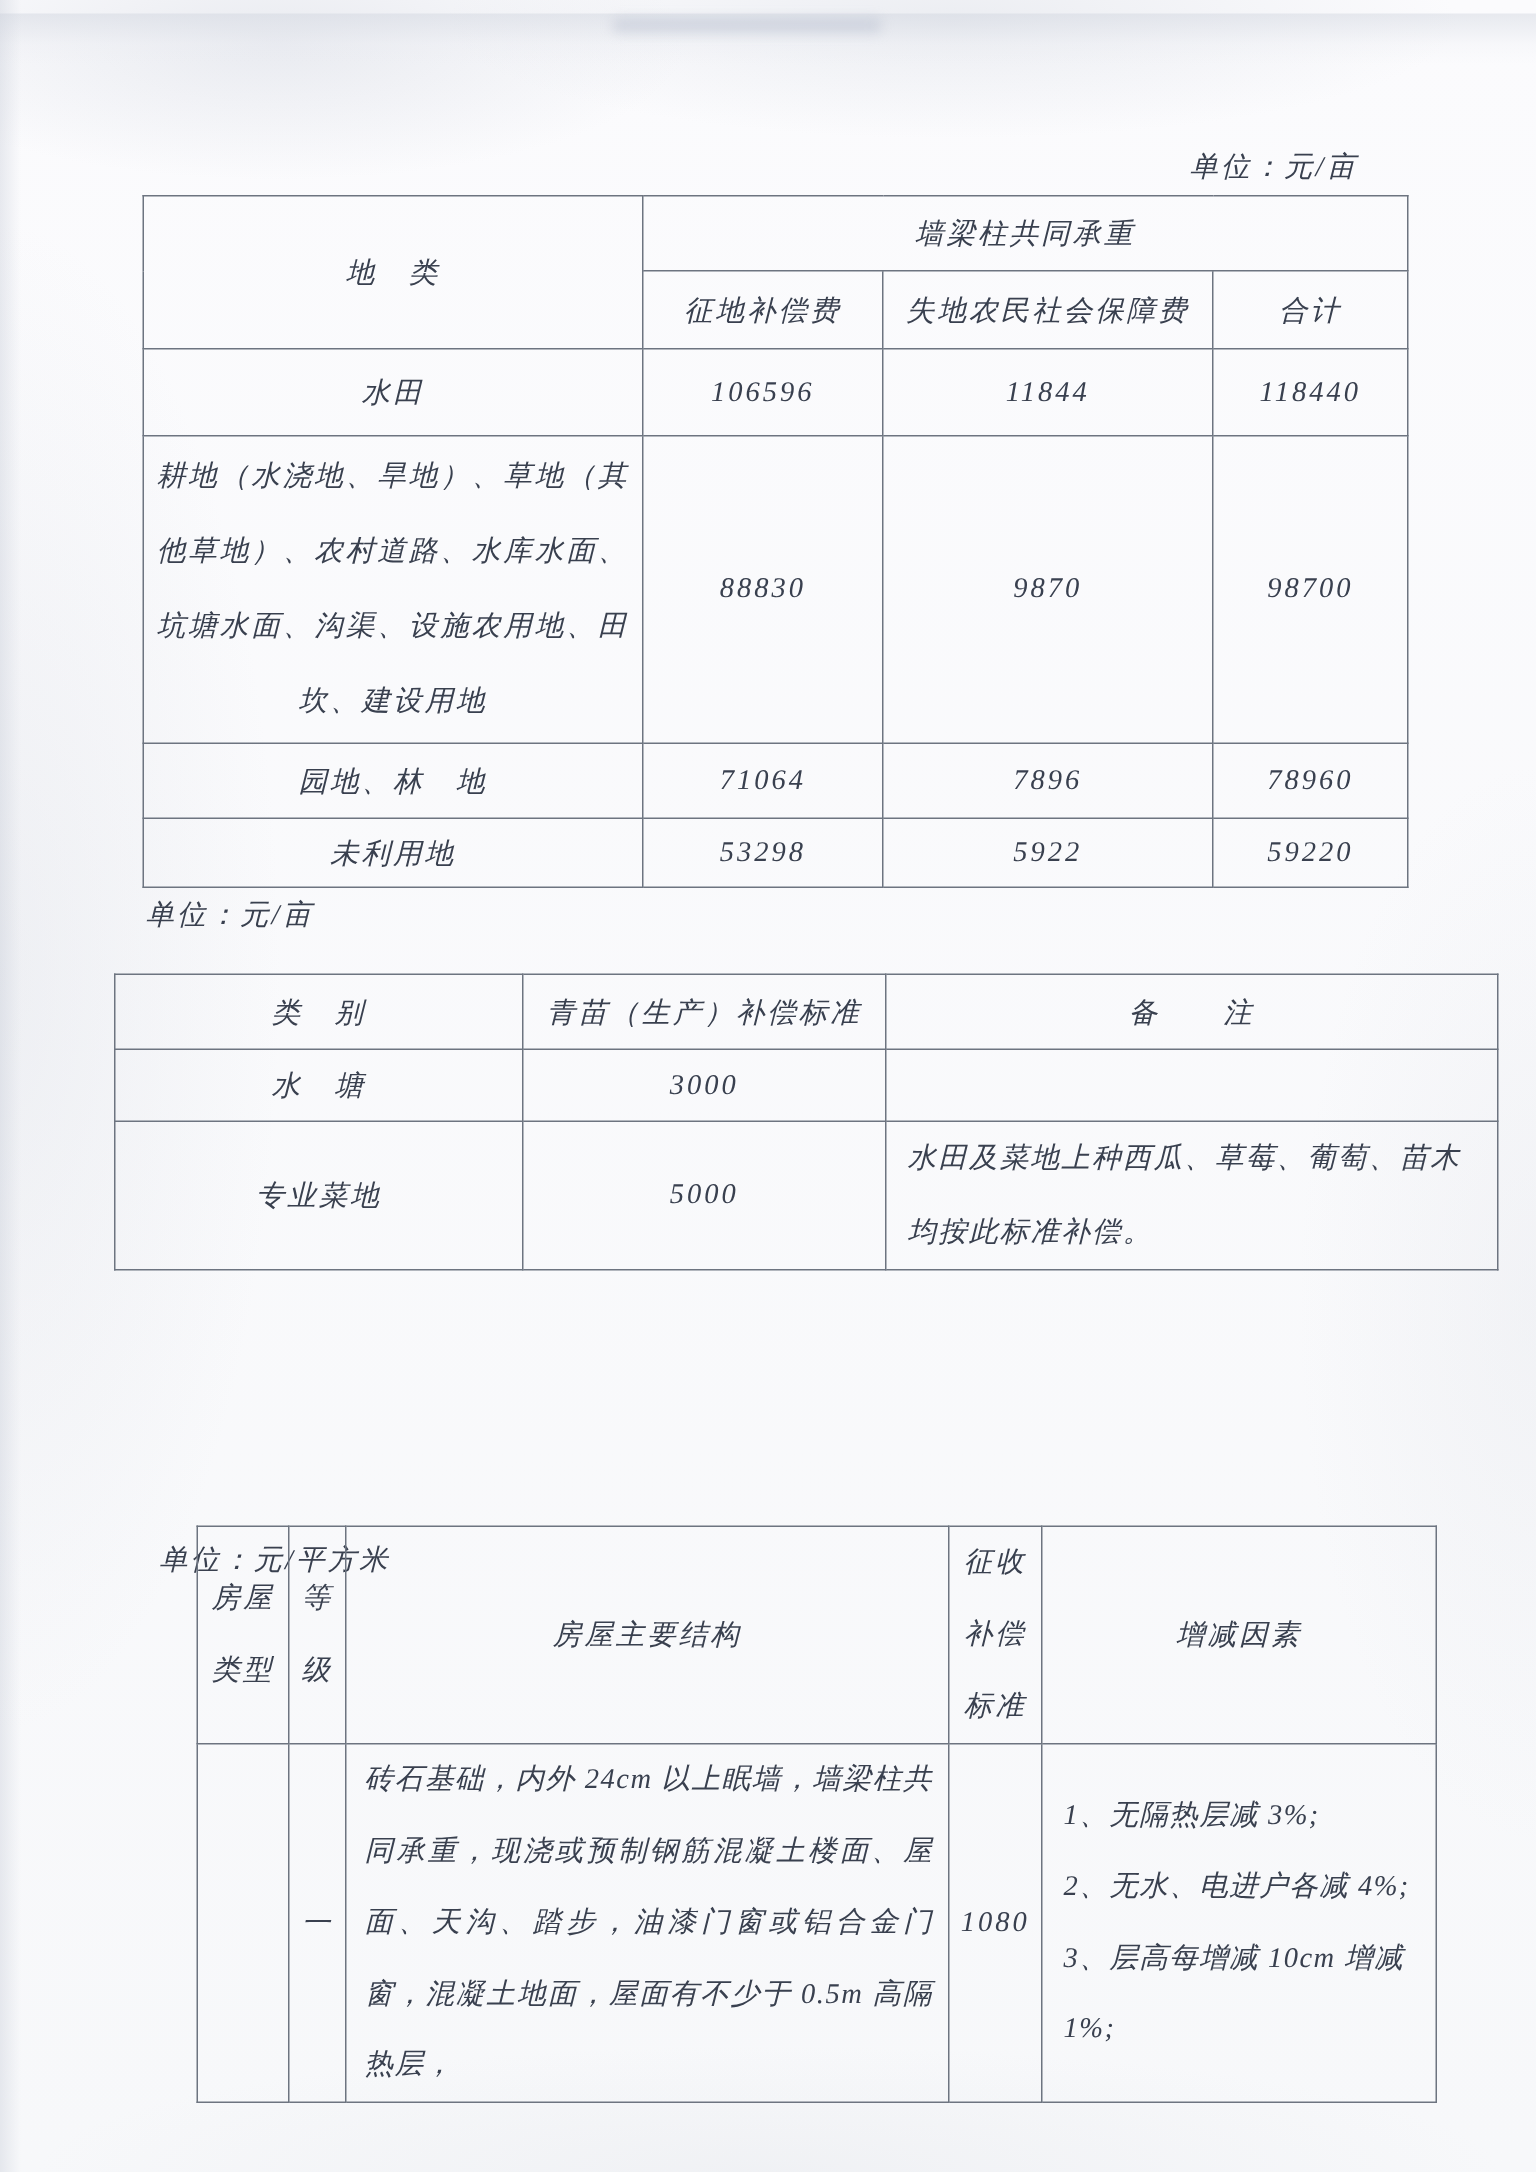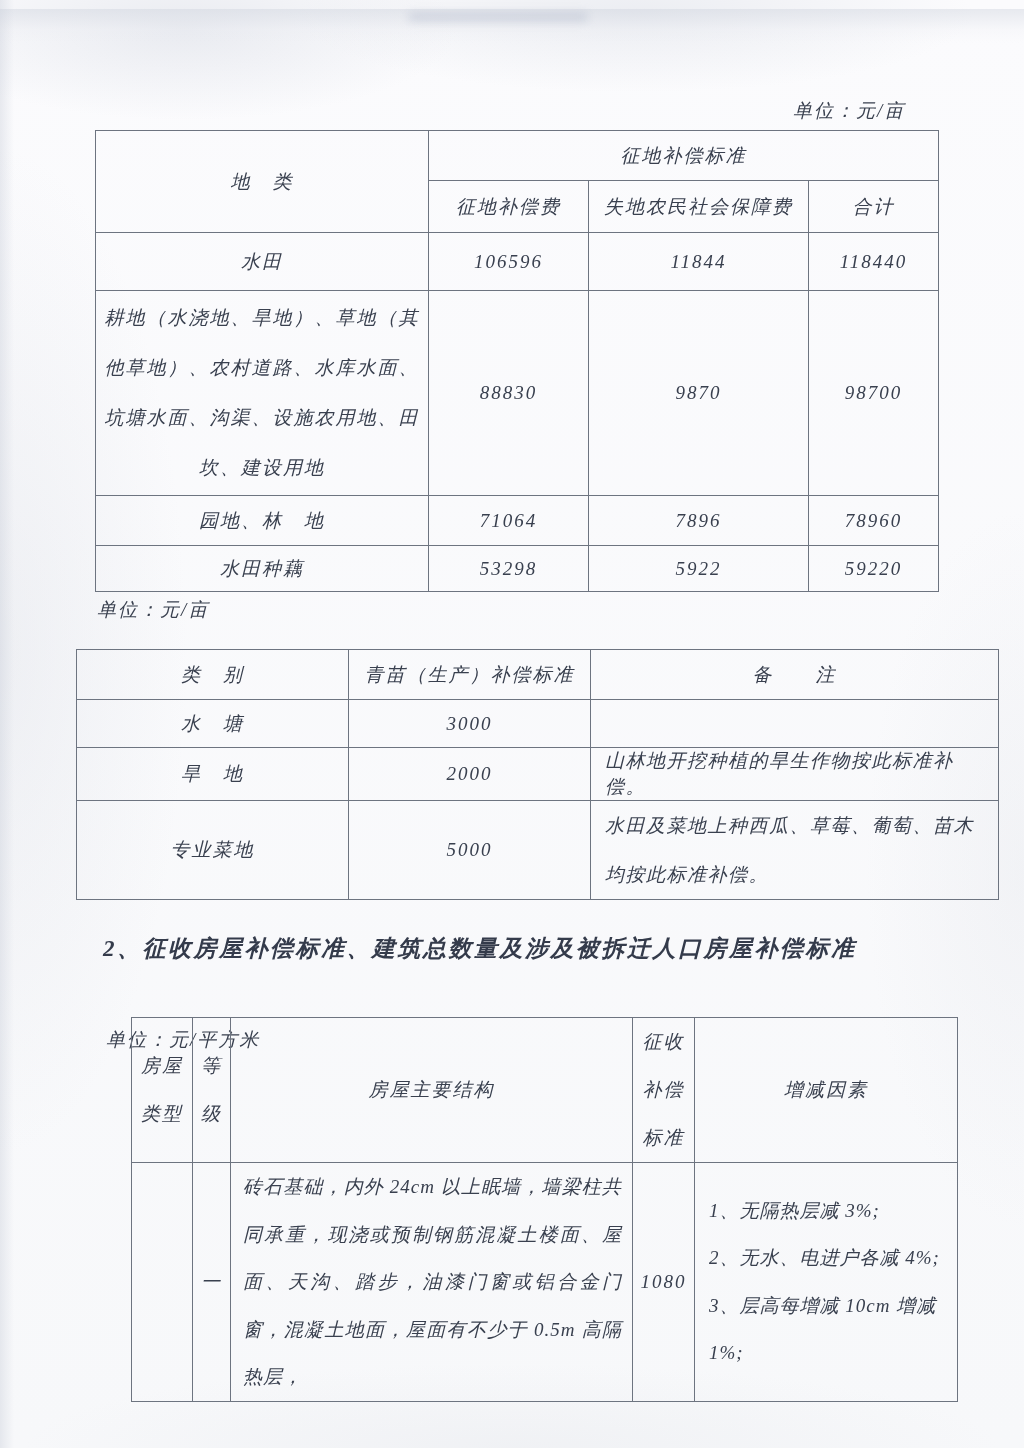--- a/index.html
+++ b/index.html
@@ -70,21 +70,21 @@
   <table class="t t1 abs" style="left:95px;top:130px;width:843px;">
     <colgroup>
       <col style="width:333px">
         <col style="width:160px">
         <col style="width:220px">
         <col style="width:130px">
     </colgroup>
     <tbody>
       <tr style="height:50px">
         <td rowspan="2">地　类</td>
-        <td colspan="3">征地补偿标准</td>
+        <td colspan="3">墙梁柱共同承重</td>
       </tr>
       <tr style="height:52px">
         <td>征地补偿费</td>
         <td>失地农民社会保障费</td>
         <td>合计</td>
       </tr>
       <tr style="height:58px">
         <td>水田</td>
         <td class="num">106596</td>
         <td class="num">11844</td>
@@ -96,21 +96,21 @@
         <td class="num">9870</td>
         <td class="num">98700</td>
       </tr>
       <tr style="height:50px">
         <td>园地、林　地</td>
         <td class="num">71064</td>
         <td class="num">7896</td>
         <td class="num">78960</td>
       </tr>
       <tr style="height:46px">
-        <td>水田种藕</td>
+        <td>未利用地</td>
         <td class="num">53298</td>
         <td class="num">5922</td>
         <td class="num">59220</td>
       </tr>
     </tbody>
   </table>
 
   <div class="abs unit-label" style="left:97px;top:597px;">单位：元/亩</div>
 
   <table class="t t2 abs" style="left:76px;top:649px;width:922px;">
@@ -123,34 +123,28 @@
       <tr style="height:50px">
         <td>类　别</td>
         <td>青苗（生产）补偿标准</td>
         <td>备　　注</td>
       </tr>
       <tr style="height:48px">
         <td>水　塘</td>
         <td class="num">3000</td>
         <td class="note"></td>
       </tr>
-      <tr style="height:49px">
-        <td>旱　地</td>
-        <td class="num">2000</td>
-        <td class="note">山林地开挖种植的旱生作物按此标准补偿。</td>
-      </tr>
       <tr style="height:99px">
         <td>专业菜地</td>
         <td class="num">5000</td>
         <td class="note two-line">水田及菜地上种西瓜、草莓、葡萄、苗木均按此标准补偿。</td>
       </tr>
     </tbody>
   </table>
 
-  <div class="abs heading" style="left:103px;top:933px;">2、征收房屋补偿标准、建筑总数量及涉及被拆迁人口房屋补偿标准</div>
 
   <div class="abs unit-label" style="left:106px;top:991px;margin-top:36px;">单位：元/平方米</div>
 
   <table class="t t3 abs" style="left:131px;top:1017px;width:826px;">
     <colgroup>
       <col style="width:61px">
         <col style="width:38px">
         <col style="width:402px">
         <col style="width:62px">
         <col style="width:263px">

